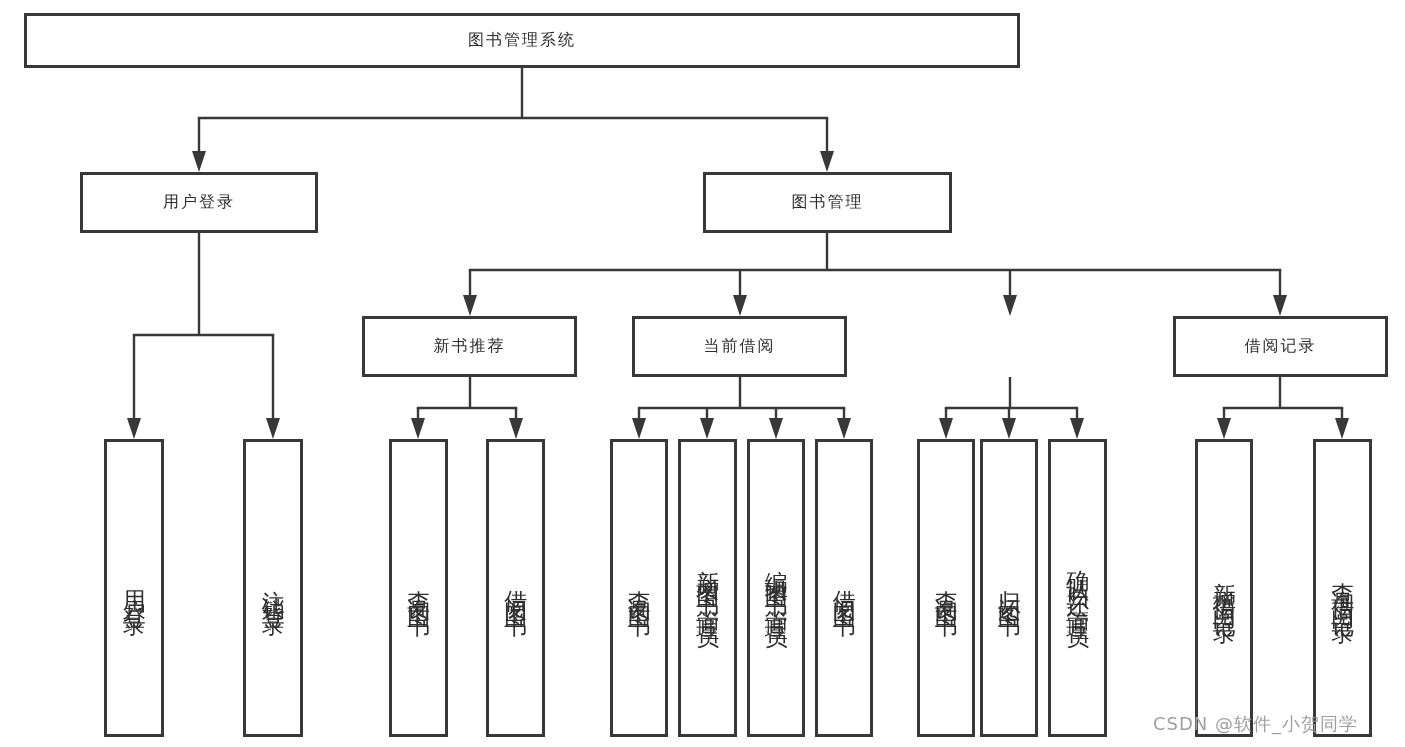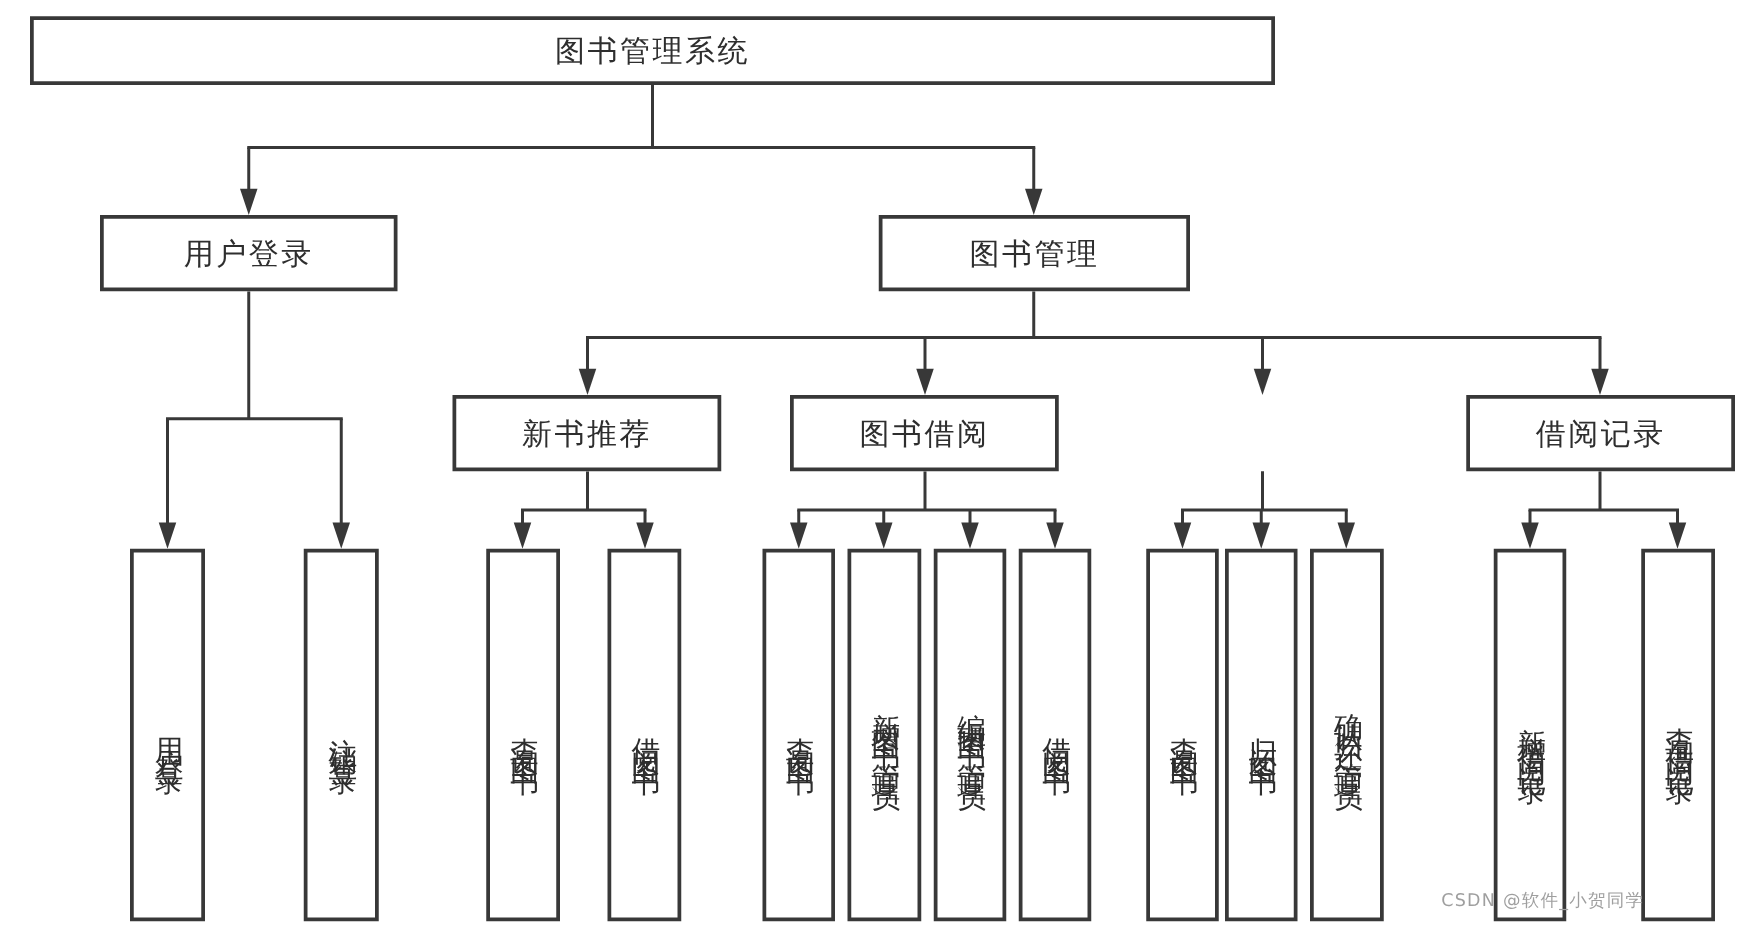--- a/index.html
+++ b/index.html
@@ -7,29 +7,29 @@
     position:relative;width:1405px;height:747px;background:#ffffff;
     font-family:"DejaVu Sans",sans-serif;overflow:hidden;
   }
   .connector-layer{position:absolute;left:0;top:0;z-index:1;}
   .box{
     position:absolute;box-sizing:border-box;z-index:2;
     border:3px solid #383838;background:#ffffff;
     display:flex;align-items:center;justify-content:center;
   }
   .hl{
-    font-size:24px;color:#2e2e2e;letter-spacing:2px;white-space:nowrap;
+    font-size:16px;color:#2e2e2e;letter-spacing:2px;white-space:nowrap;
   }
   .vl{
     writing-mode:vertical-rl;text-orientation:mixed;
     font-size:23px;color:#2e2e2e;letter-spacing:8px;line-height:1.2;
   }
   .watermark{
     position:absolute;left:1153px;top:712px;z-index:5;
-    font-size:14px;color:#9f9f9f;letter-spacing:1px;white-space:nowrap;
+    font-size:18px;color:#9f9f9f;letter-spacing:1px;white-space:nowrap;
   }
 </style>
 </head>
 <body>
 
 <div class="stage">
 
   <svg class="connector-layer" width="1405" height="747" viewBox="0 0 1405 747">
     <g stroke="#383838" stroke-width="2.4" fill="none">
 
@@ -104,21 +104,21 @@
     <span class="hl">用户登录</span>
   </div>
   <div class="box" style="left:362px;top:316px;width:215px;height:61px">
     <span class="hl">新书推荐</span>
   </div>
 
   <div class="box" style="left:703px;top:172px;width:249px;height:61px">
     <span class="hl">图书管理</span>
   </div>
   <div class="box" style="left:632px;top:316px;width:215px;height:61px">
-    <span class="hl">图书借阅</span>
+    <span class="hl">当前借阅</span>
   </div>
   <div class="box" style="left:1173px;top:316px;width:215px;height:61px">
     <span class="hl">借阅记录</span>
   </div>
 
   <div class="box" style="left:104px;top:439px;width:60px;height:298px">
     <span class="vl">用户登录</span>
   </div>
   <div class="box" style="left:243px;top:439px;width:60px;height:298px">
     <span class="vl">注销登录</span>

